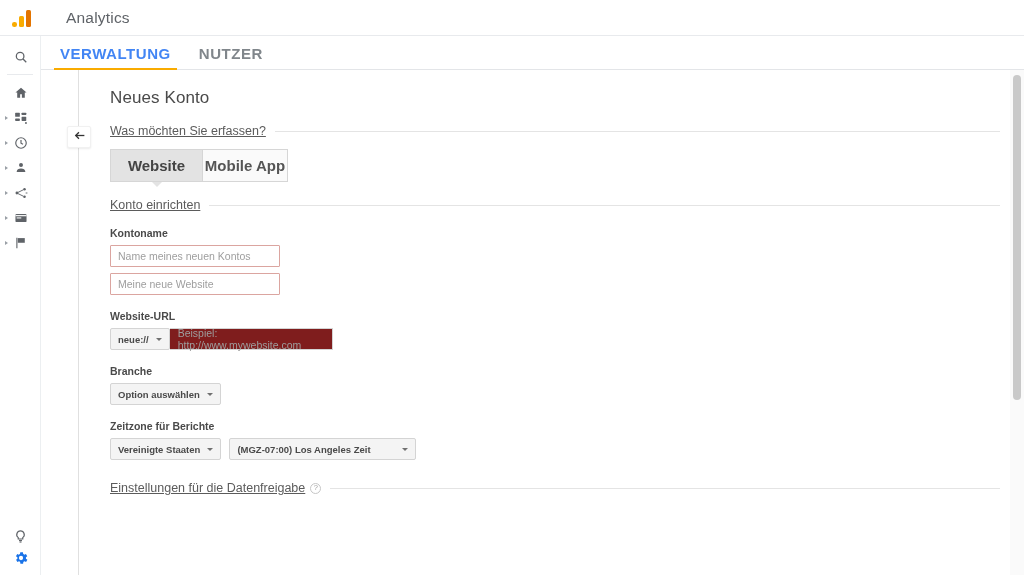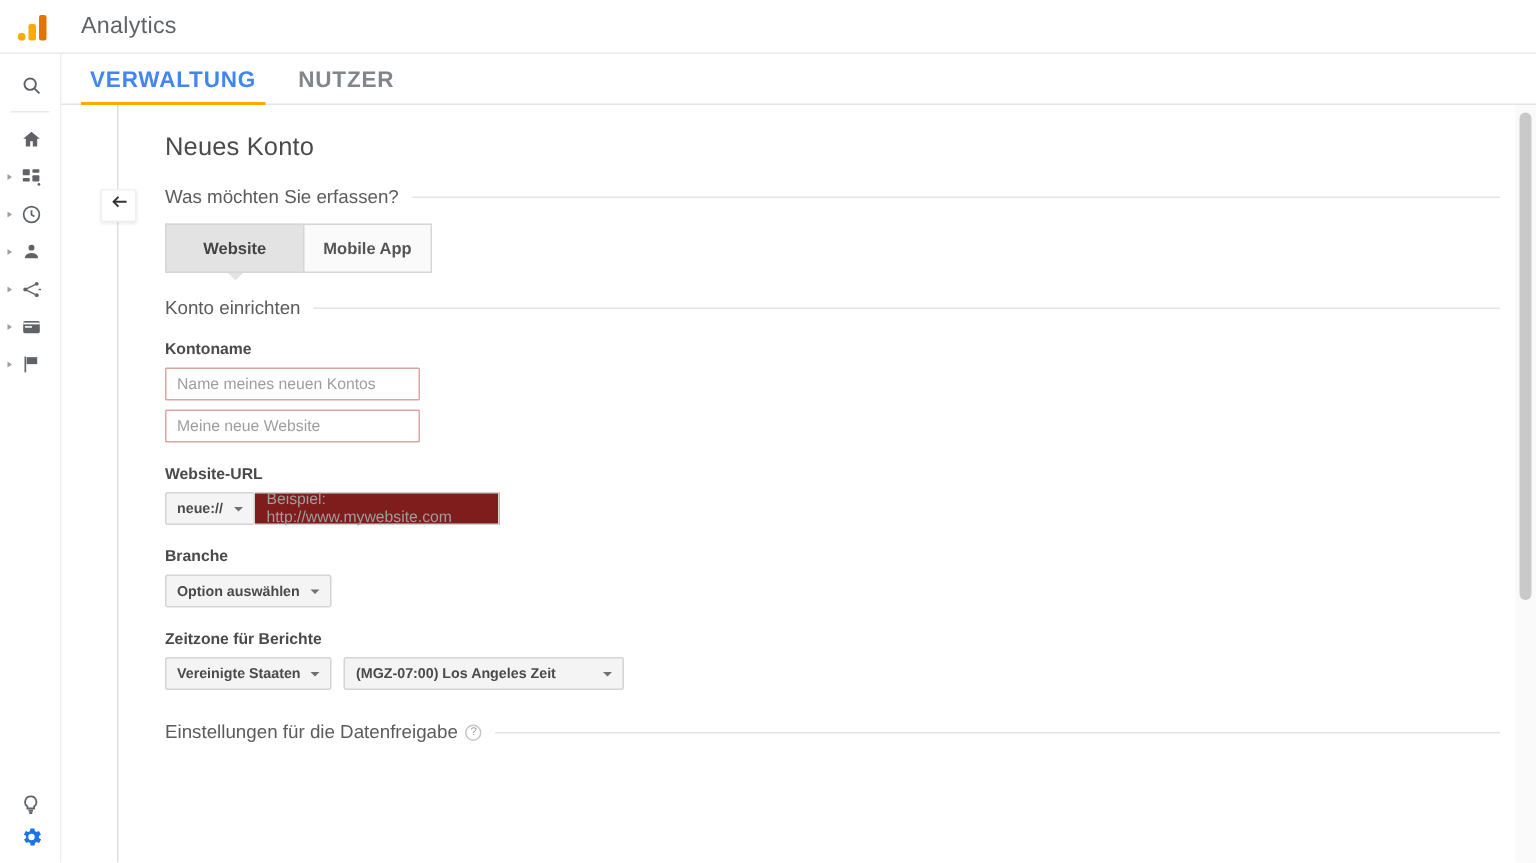--- a/index.html
+++ b/index.html
@@ -24,21 +24,21 @@
   }
   .ga-logo { width: 22px; height: 18px; position: relative; }
   .ga-logo .bar {
     position: absolute; bottom: 0; border-radius: 1.5px;
   }
   .ga-logo .b1 { left: 0;  width: 4.5px; height: 4.5px; background: #f9ab00; border-radius: 50%; bottom:0;}
   .ga-logo .b2 { left: 7px;  width: 5px; height: 11px; background: #f9ab00; }
   .ga-logo .b3 { left: 14px; width: 5px; height: 17px; background: #e37400; }
   .app-title {
     font-size: 15.5px; color: #5f6368; letter-spacing: .2px;
-    margin-left: 8px;
+    margin-left: 20px;
   }
 
   
   .tabstrip {
     position: absolute; top: 36px; left: 0; width: 1024px; height: 34px;
     background: #fff; border-bottom: 1px solid #e3e5e8;
   }
   .tabs { position: absolute; left: 46px; top: 0; height: 34px; display: flex; }
   .tab {
     height: 34px; display: flex; align-items: center; justify-content: center;
@@ -100,34 +100,34 @@
 
   h1.page-title {
     font-size: 17px; color: #4a4a4a; font-weight: normal;
     margin: 18px 0 0 0; letter-spacing: .1px;
   }
 
   .sec-head {
     display: flex; align-items: center; margin-top: 16px;
     font-size: 12.5px; color: #5b5b5b;
   }
-  .sec-head .lbl { white-space: nowrap; }
+  .sec-head .lbl { white-space: nowrap; text-decoration: underline; }
   .sec-head .rule { flex: 1; height: 1px; background: #e4e4e4; margin-left: 9px; }
   .qmark {
     width: 11px; height: 11px; border: 1px solid #c6c6c6; border-radius: 50%;
     font-size: 7.5px; color: #9e9e9e; display: inline-flex;
     align-items: center; justify-content: center; margin-left: 5px;
     line-height: 1;
   }
 
   
   .toggle-group { display: flex; margin-top: 11px; position: relative; width: 178px; }
   .tg-btn {
     height: 33px; display: flex; align-items: center; justify-content: center;
-    font-size: 11px; font-weight: bold; color: #444;
+    font-size: 15px; font-weight: bold; color: #444;
     border: 1px solid #d6d6d6; cursor: pointer;
   }
   .tg-btn.sel { background: #e3e3e3; width: 92px; border-right: none; }
   .tg-btn.unsel { background: #fafafa; width: 86px; color: #555; }
   .tg-notch {
     position: absolute; left: 42px; bottom: -5px; width: 0; height: 0;
     border-left: 5px solid transparent; border-right: 5px solid transparent;
     border-top: 5px solid #e3e3e3;
   }
 

